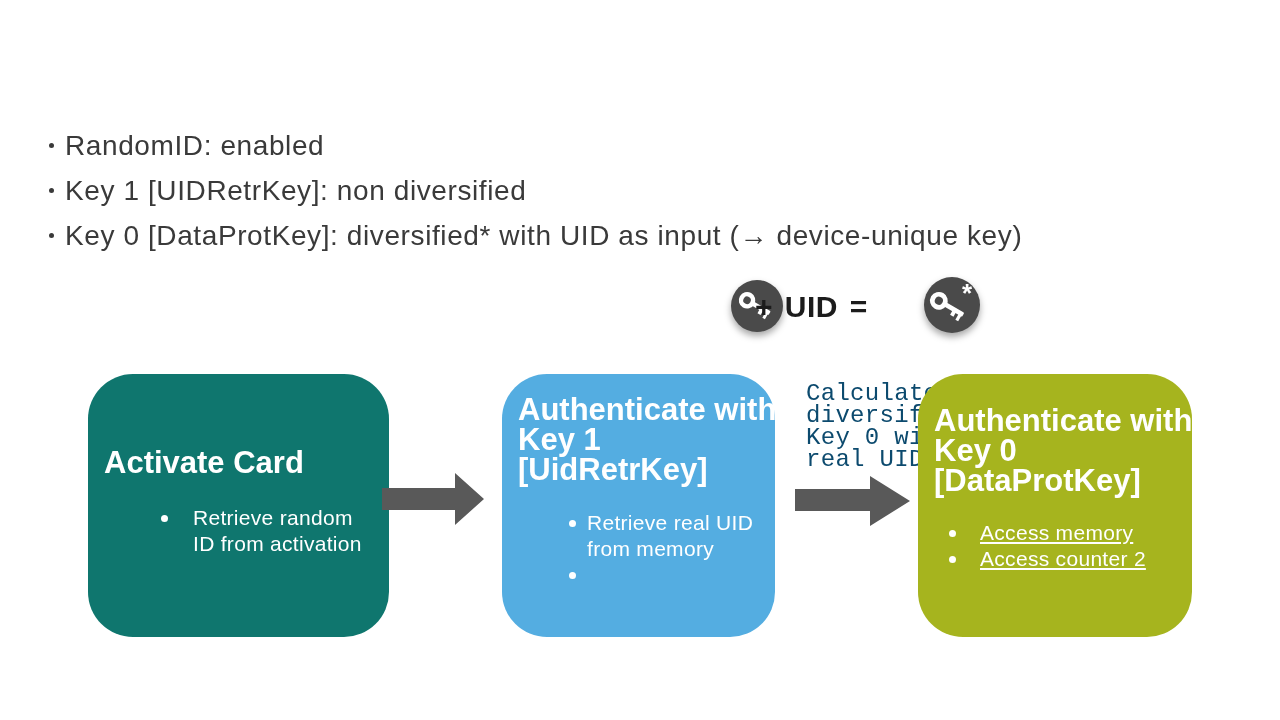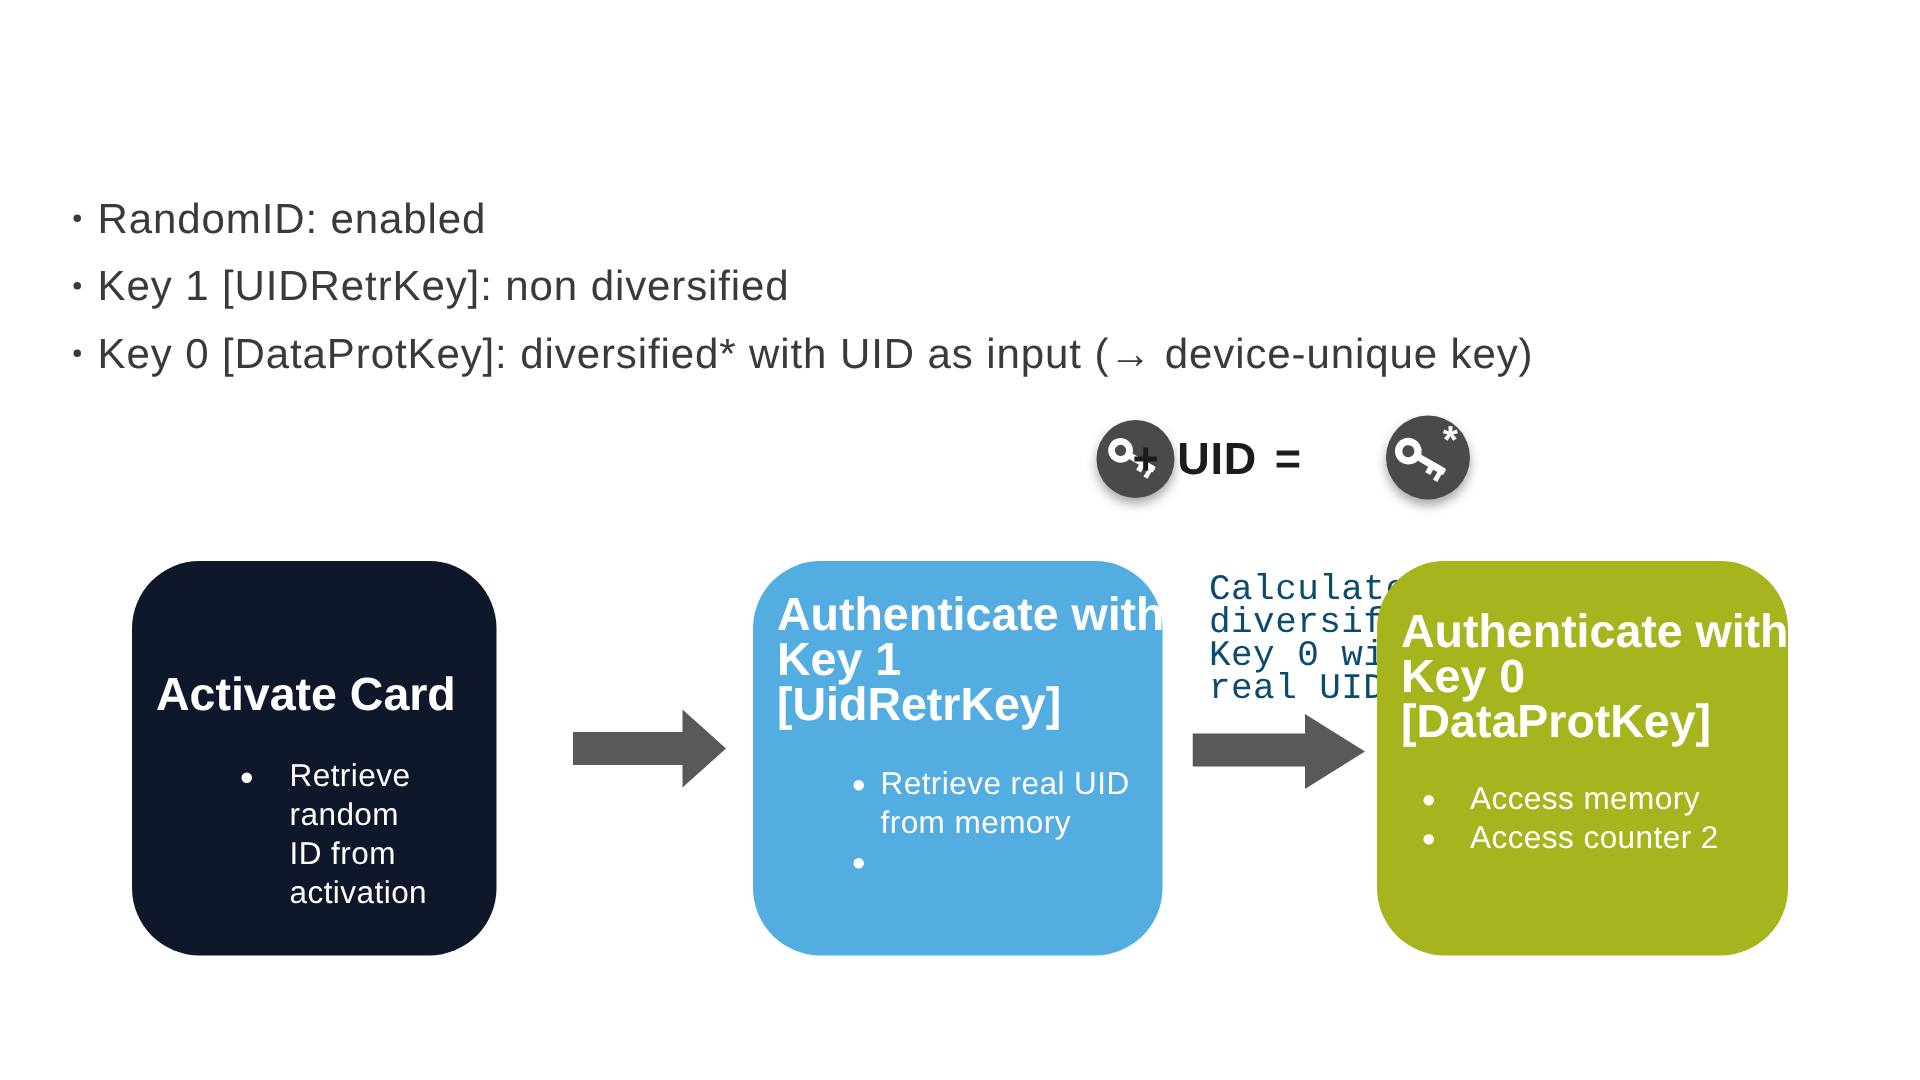--- a/index.html
+++ b/index.html
@@ -20,35 +20,35 @@
   .eq-text { position:absolute; left:755px; top:290px; width:149px; font-size:30px; font-weight:bold; color:#1c1c1c; letter-spacing:0.5px; word-spacing:3px; }
 
   
   .box { position:absolute; top:374px; height:263px; border-radius:45px; color:#fff; }
   .box-title { position:absolute; left:16px; width:100%; font-weight:bold; font-size:31px; line-height:30px; white-space:pre-line; }
   .box ul { position:absolute; list-style:none; width:100%; }
   .box li { position:relative; font-size:21px; line-height:26px; letter-spacing:0.3px; }
   .box li span[data-bind] { display:block; white-space:pre-line; }
   .box .bdot { position:absolute; width:7px; height:7px; border-radius:50%; background:#fff; top:10px; }
 
-  .box.orange { left:88px; width:243px; background:#0f172a; }
+  .box.orange { left:88px; width:301px; background:#0f766e; }
   .orange .box-title { top:74px; }
   .orange ul { top:131px; }
   .orange li { padding-left:64px;margin-left:41px; }
   .orange .bdot { left:32px; }
 
   .box.blue { left:502px; width:273px; background:#54ADE1; }
   .blue .box-title { top:21px; }
   .blue ul { top:136px;padding-left:32px; }
   .blue li { padding-left:53px; }
   .blue .bdot { left:35px; }
 
   .box.green { left:918px; width:274px; background:#A6B41E; }
   .green .box-title { top:32px; }
-  .green ul { top:146px; }
+  .green ul { top:146px;text-decoration:underline; }
   .green li { padding-left:62px; }
   .green .bdot { left:31px; }
 
   .flow-arrow { position:absolute; }
   .arrow-label { position:absolute; left:806px; top:383px; font-size:24px; line-height:22px; letter-spacing:0.3px; color:#0c4a6e; white-space:pre-line;font-family:Liberation Mono, monospace; }
 </style>
 </head>
 <body>
 
 <div class="slide">

